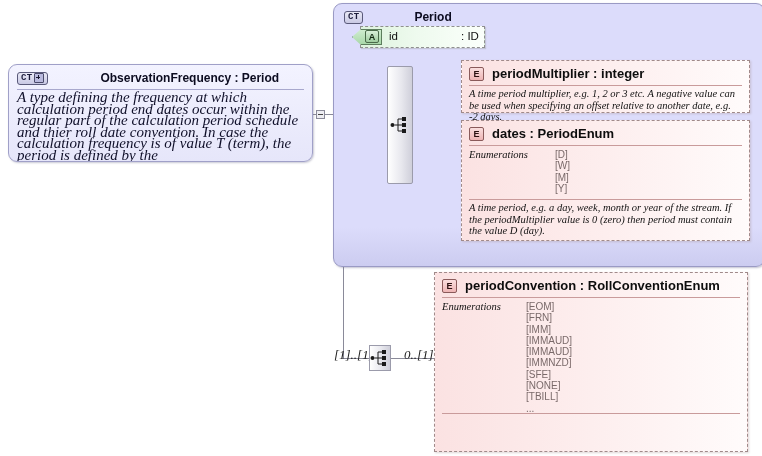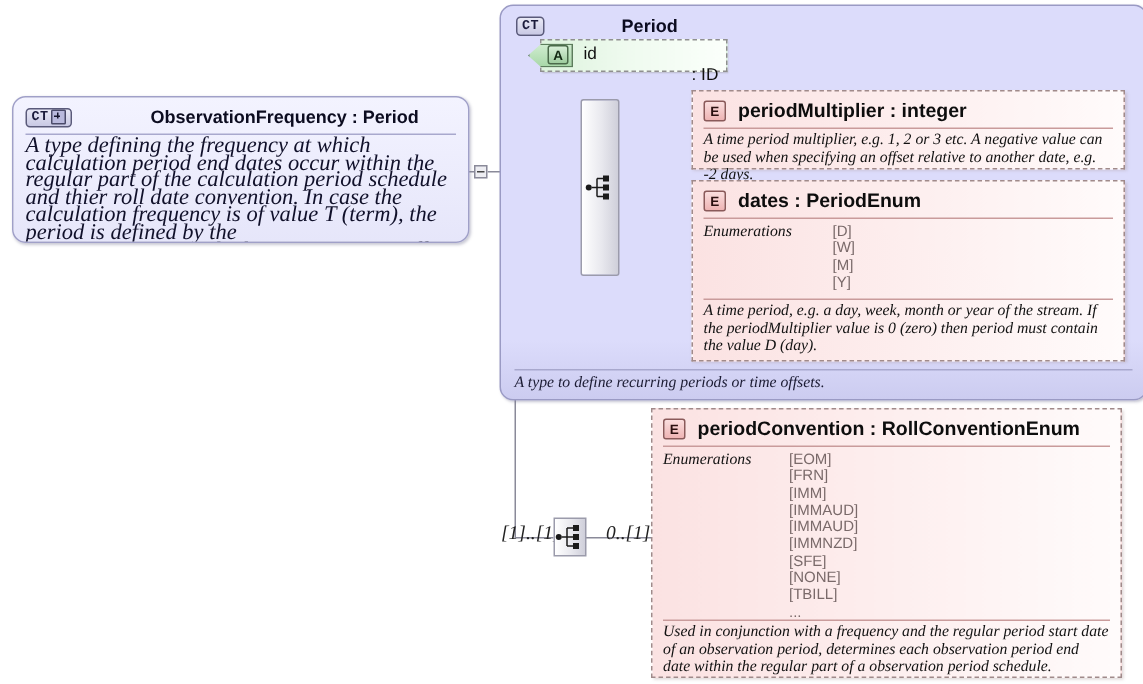--- a/index.html
+++ b/index.html
@@ -220,21 +220,20 @@
     top: 3px;
     font-size: 11.5px;
     color: #101010;
   }
   .attr-type {
     position: absolute;
     left: 100px;
     top: 3px;
     font-size: 11.5px;
     color: #101010;
-    margin-top: 14px;
   }
 
   
   .el-box {
     position: absolute;
     border: 1px dashed #a08a8a;
     background: linear-gradient(to right,#fbe2e2 0%,#fdeeee 50%,#fffbfb 100%);
     box-sizing: border-box;
     box-shadow: 1px 1px 2px rgba(160,140,140,.35);
   }
@@ -337,21 +336,20 @@
   </div>
   <div class="sep"></div>
   <div class="body">A type defining the frequency at which calculation period end dates occur within the regular part of the calculation period schedule and thier roll date convention. In case the calculation frequency is of value T (term), the period is defined by the swap\swapStream\calculationPerioDates\effectiveDate and the swap\swapStream\calculationPerioDates\terminationDate.</div>
 </div>
 
 <div class="ct-panel" style="left:333px; top:3px; width:432px; height:264px;">
   <div class="ct-head">
     <span class="badge">CT</span>
     <span class="ct-title">Period</span>
   </div>
-  <div class="ct-foot">A type to define recurring periods or time offsets.</div>
 </div>
 
 <div class="attr-box" style="left:360px; top:26px; width:125px; height:22px;">
   <span class="attr-pent"></span>
   <span class="attr-abadge">A</span>
   <span class="attr-name">id</span>
   <span class="attr-type">: ID</span>
 </div>
 
 <div class="seq seq-tall" style="left:387px; top:66px; width:26px; height:118px;">
@@ -421,14 +419,13 @@
     <div>[IMM]</div>
     <div>[IMMAUD]</div>
     <div>[IMMAUD]</div>
     <div>[IMMNZD]</div>
     <div>[SFE]</div>
     <div>[NONE]</div>
     <div>[TBILL]</div>
     <div>...</div>
   </div>
   <div class="el-rule" style="top:140px;"></div>
-  <div class="el-desc" style="top:143px;">Used in conjunction with a frequency and the regular period start date of an observation period, determines each observation period end date within the regular part of a observation period schedule.</div>
 </div>
 
 </body></html>

